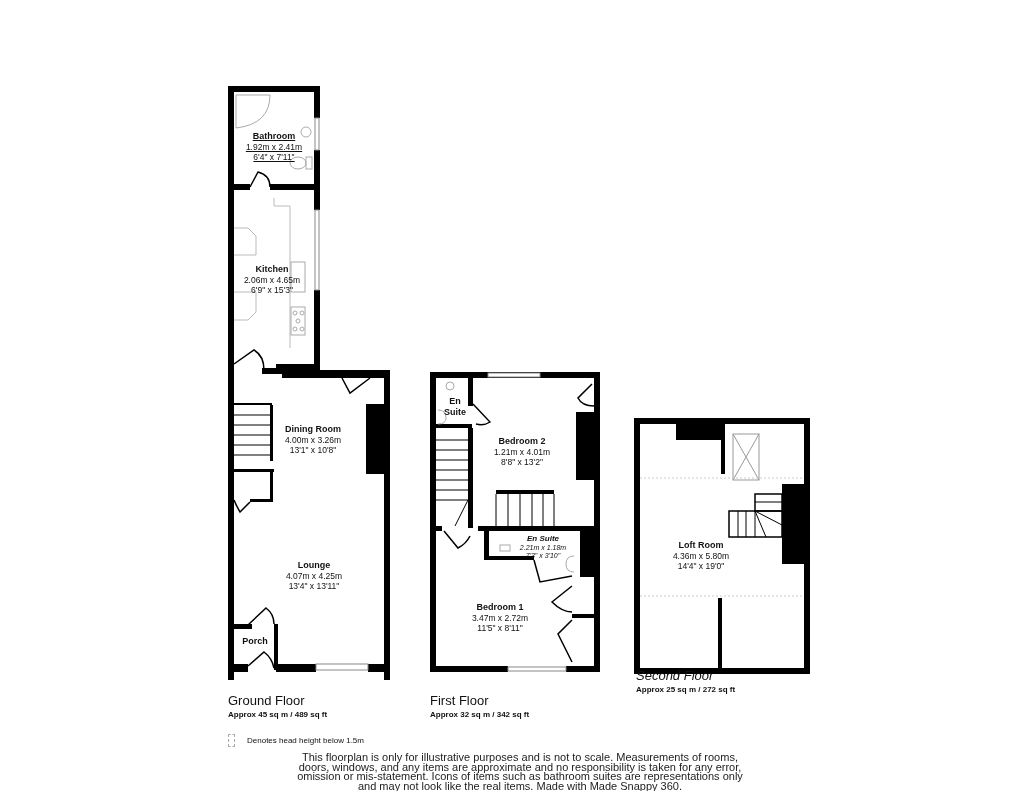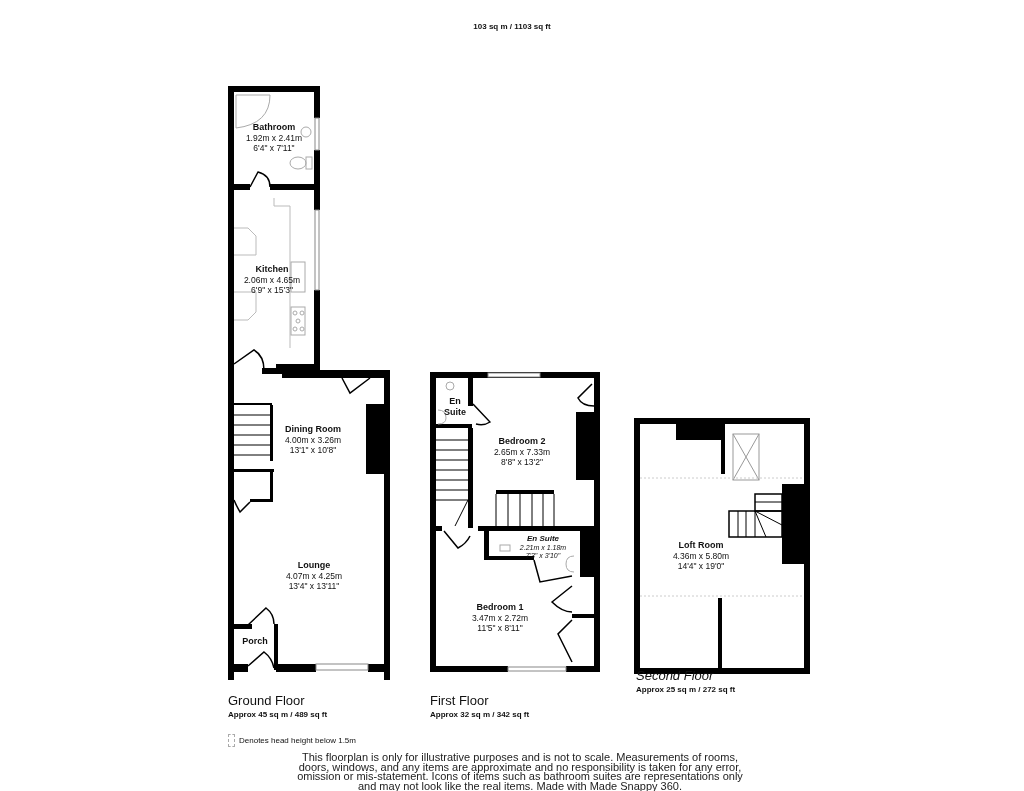--- a/index.html
+++ b/index.html
@@ -7,29 +7,28 @@
          font-family: "Liberation Sans", sans-serif; color: #111; }
   .abs { position: absolute; }
   .title { left: 0; width: 1024px; top: 22px; text-align: center; font-weight: bold; font-size: 8px; line-height: 10px; }
   .plan { position: absolute; left: 0; top: 0; }
   .room-label { position: absolute; text-align: center; font-size: 8.5px; line-height: 10.5px; white-space: nowrap; transform: translateX(-50%); }
   .room-label b { display: block; font-size: 9px; }
   .room-label.small { font-size: 7px; line-height: 8.5px; font-style: italic; }
   .room-label.small b { font-size: 8px; }
   .floor-name { position: absolute; font-size: 13px; line-height: 15px; }
   .floor-area { position: absolute; font-size: 8px; font-weight: bold; line-height: 10px; }
-  .legend { position: absolute; left: 228px; top: 734px; font-size: 8px; display: flex; align-items: center; gap: 4px; }
+  .legend { position: absolute; left: 228px; top: 734px; font-size: 8px; display: flex; align-items: center; gap: 12px; }
   .legend-swatch { width: 5px; height: 11px; border: 1px dashed #aaa; }
   .disclaimer { position: absolute; left: 290px; top: 753px; width: 460px; text-align: center; font-size: 11px; line-height: 9.5px; color: #222; }
 </style>
 </head>
 <body>
 
 <div class="abs title">
-  <div>103 sq m / 1103 sq ft</div>
 </div>
 
 <svg class="plan" width="1024" height="791" viewBox="0 0 1024 791">
 
   <g fill="#000" stroke="none">
 
     <rect x="228" y="86" width="6" height="104"></rect>
     <rect x="228" y="86" width="92" height="6"></rect>
     <rect x="314" y="86" width="6" height="32"></rect>
     <rect x="314" y="150" width="6" height="40"></rect>
@@ -168,21 +167,21 @@
     <line x1="755" y1="502" x2="782" y2="502"></line>
     <rect x="729" y="511" width="53" height="26" stroke-width="1.5"></rect>
     <line x1="738" y1="511" x2="738" y2="537"></line>
     <line x1="746" y1="511" x2="746" y2="537"></line>
     <line x1="755" y1="511" x2="755" y2="537"></line>
     <line x1="755" y1="511" x2="782" y2="525"></line>
     <line x1="755" y1="511" x2="766" y2="537"></line>
   </g>
 </svg>
 
-<div class="room-label" style="left:274px; top:122px;">
+<div class="room-label" style="left:274px; top:131px;text-decoration:underline;">
   <b>Bathroom</b>
   <span>1.92m x 2.41m</span><br>
   <span>6'4" x 7'11"</span>
 </div>
 <div class="room-label" style="left:272px; top:264px;">
   <b>Kitchen</b>
   <span>2.06m x 4.65m</span><br>
   <span>6'9" x 15'3"</span>
 </div>
 <div class="room-label" style="left:313px; top:424px;text-align:center;">
@@ -198,21 +197,21 @@
 <div class="room-label" style="left:255px; top:636px;">
   <b>Porch</b>
 </div>
 
 <div class="room-label" style="left:455px; top:396px;">
   <b>En</b>
   <b>Suite</b>
 </div>
 <div class="room-label" style="left:522px; top:436px;">
   <b>Bedroom 2</b>
-  <span>2.65m x 7.33m</span><br>
+  <span>1.21m x 4.01m</span><br>
   <span>8'8" x 13'2"</span>
 </div>
 <div class="room-label small" style="left:543px; top:535px;">
   <b>En Suite</b>
   <span>2.21m x 1.18m</span><br>
   <span>7'3" x 3'10"</span>
 </div>
 <div class="room-label" style="left:500px; top:602px;">
   <b>Bedroom 1</b>
   <span>3.47m x 2.72m</span><br>

